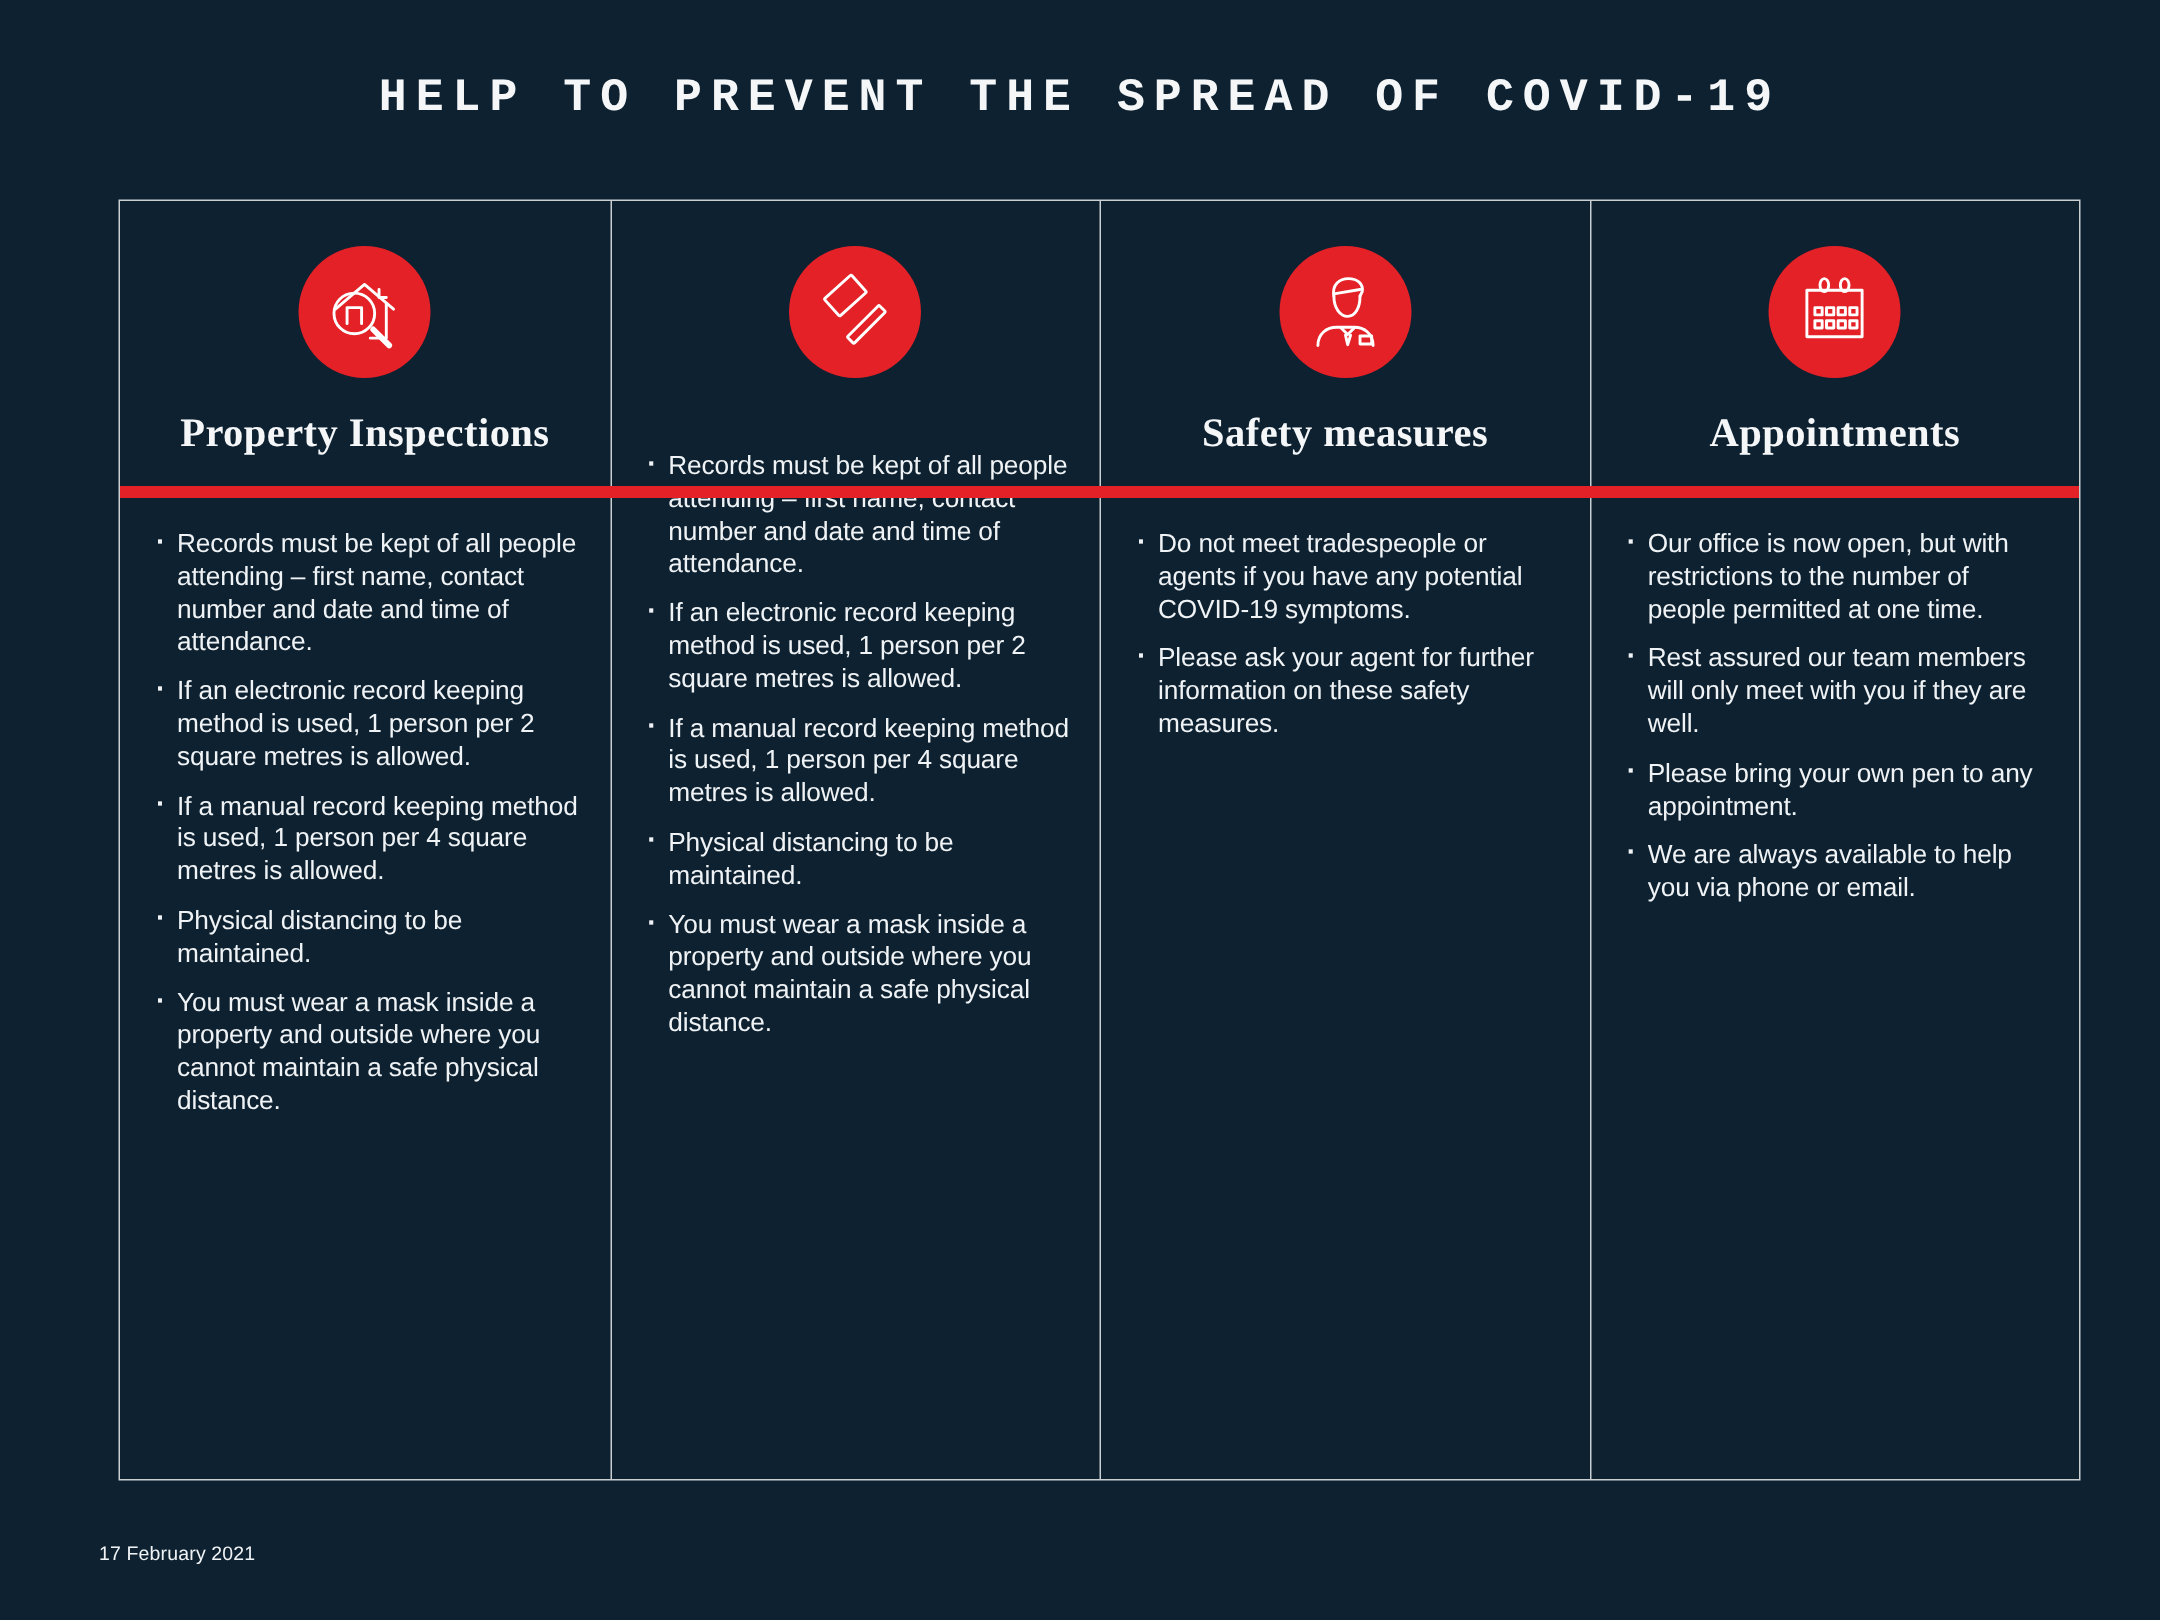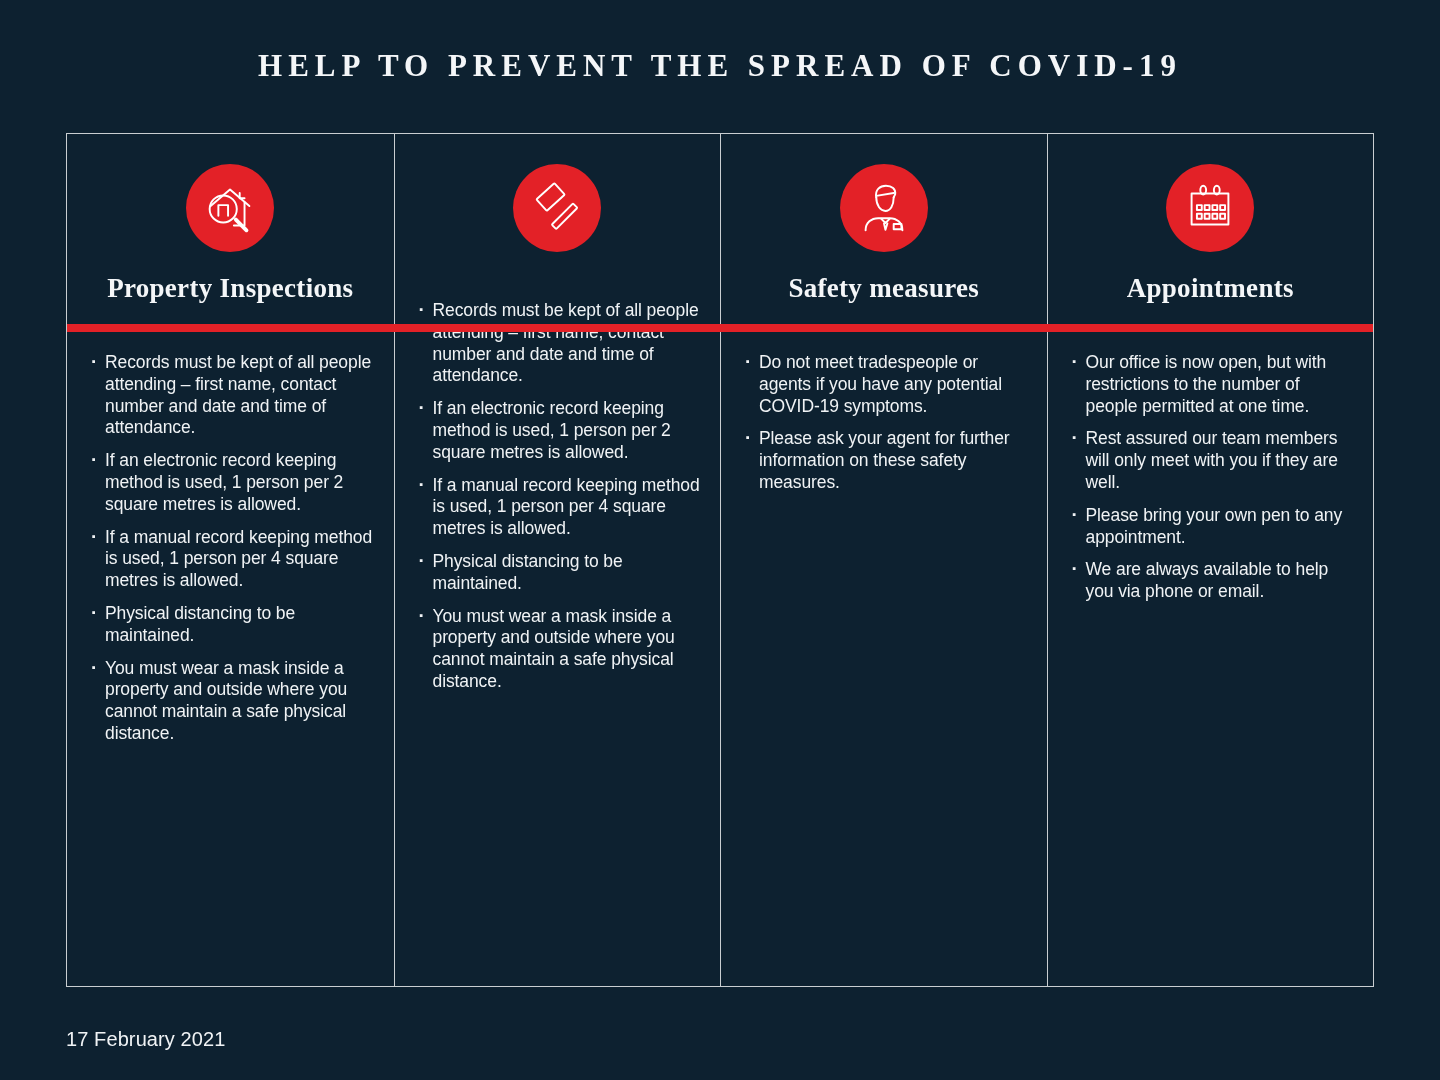--- a/index.html
+++ b/index.html
@@ -16,29 +16,29 @@
     color:var(--text);
     position:relative;
     overflow:hidden;
   }
   .page-title{
     position:absolute;
     top:48px;
     left:0;
     width:100%;
     text-align:center;
-    font-family:Liberation Serif, serif;
+    font-family:Liberation Mono, monospace;
     font-weight:700;
     font-size:31px;
     letter-spacing:6px;
     color:#f4f6f8;
   }
   .table{
     position:absolute;
-    left:66px;
+    left:79px;
     top:133px;
     width:1308px;
     height:854px;
     border:1px solid var(--border);
     display:grid;
     grid-template-columns:repeat(4,1fr);
   }
   .col{
     position:relative;
     padding:0 6px;
@@ -98,21 +98,21 @@
     position:absolute;
     left:-14px;
     top:-1px;
     font-size:19px;
     font-weight:700;
   }
   .footer-date{
     position:absolute;
     left:66px;
     top:1028px;
-    font-size:20px;
+    font-size:13px;
     letter-spacing:0.1px;
     color:var(--text);
   }
 </style>
 </head>
 <body>
 
 <h1 class="page-title">HELP TO PREVENT THE SPREAD OF COVID-19</h1>
 
 <div class="table">

